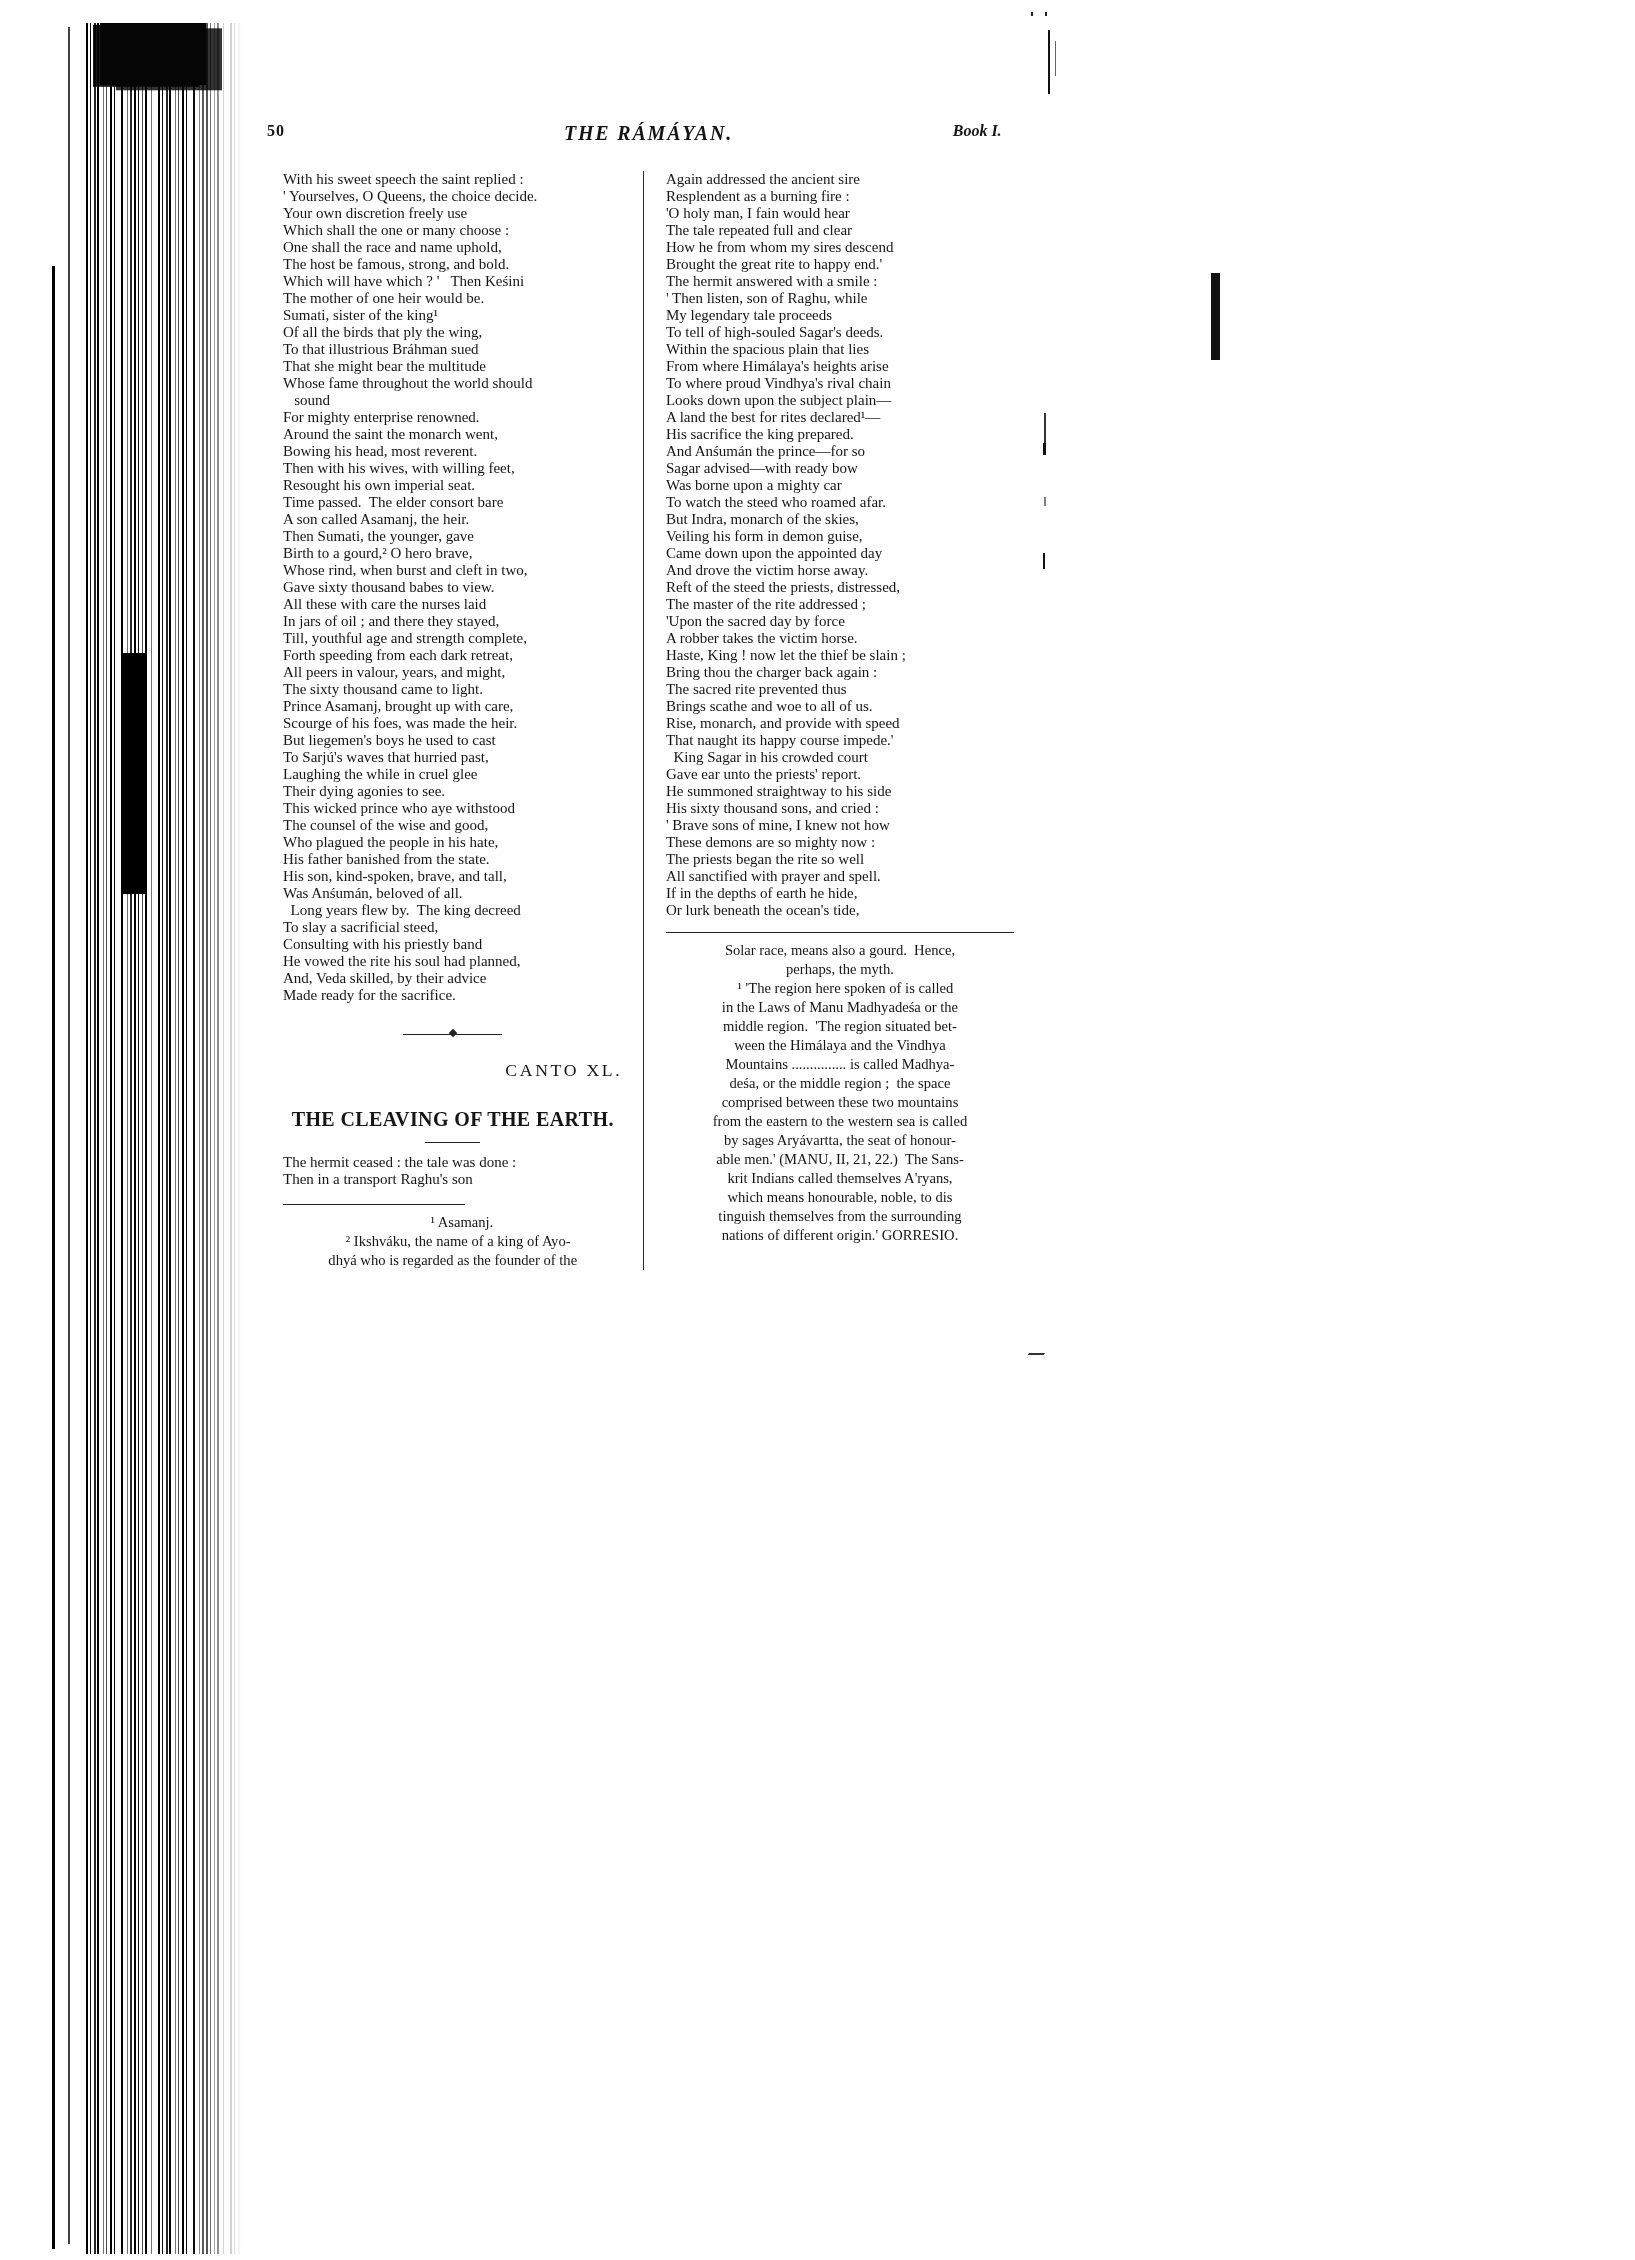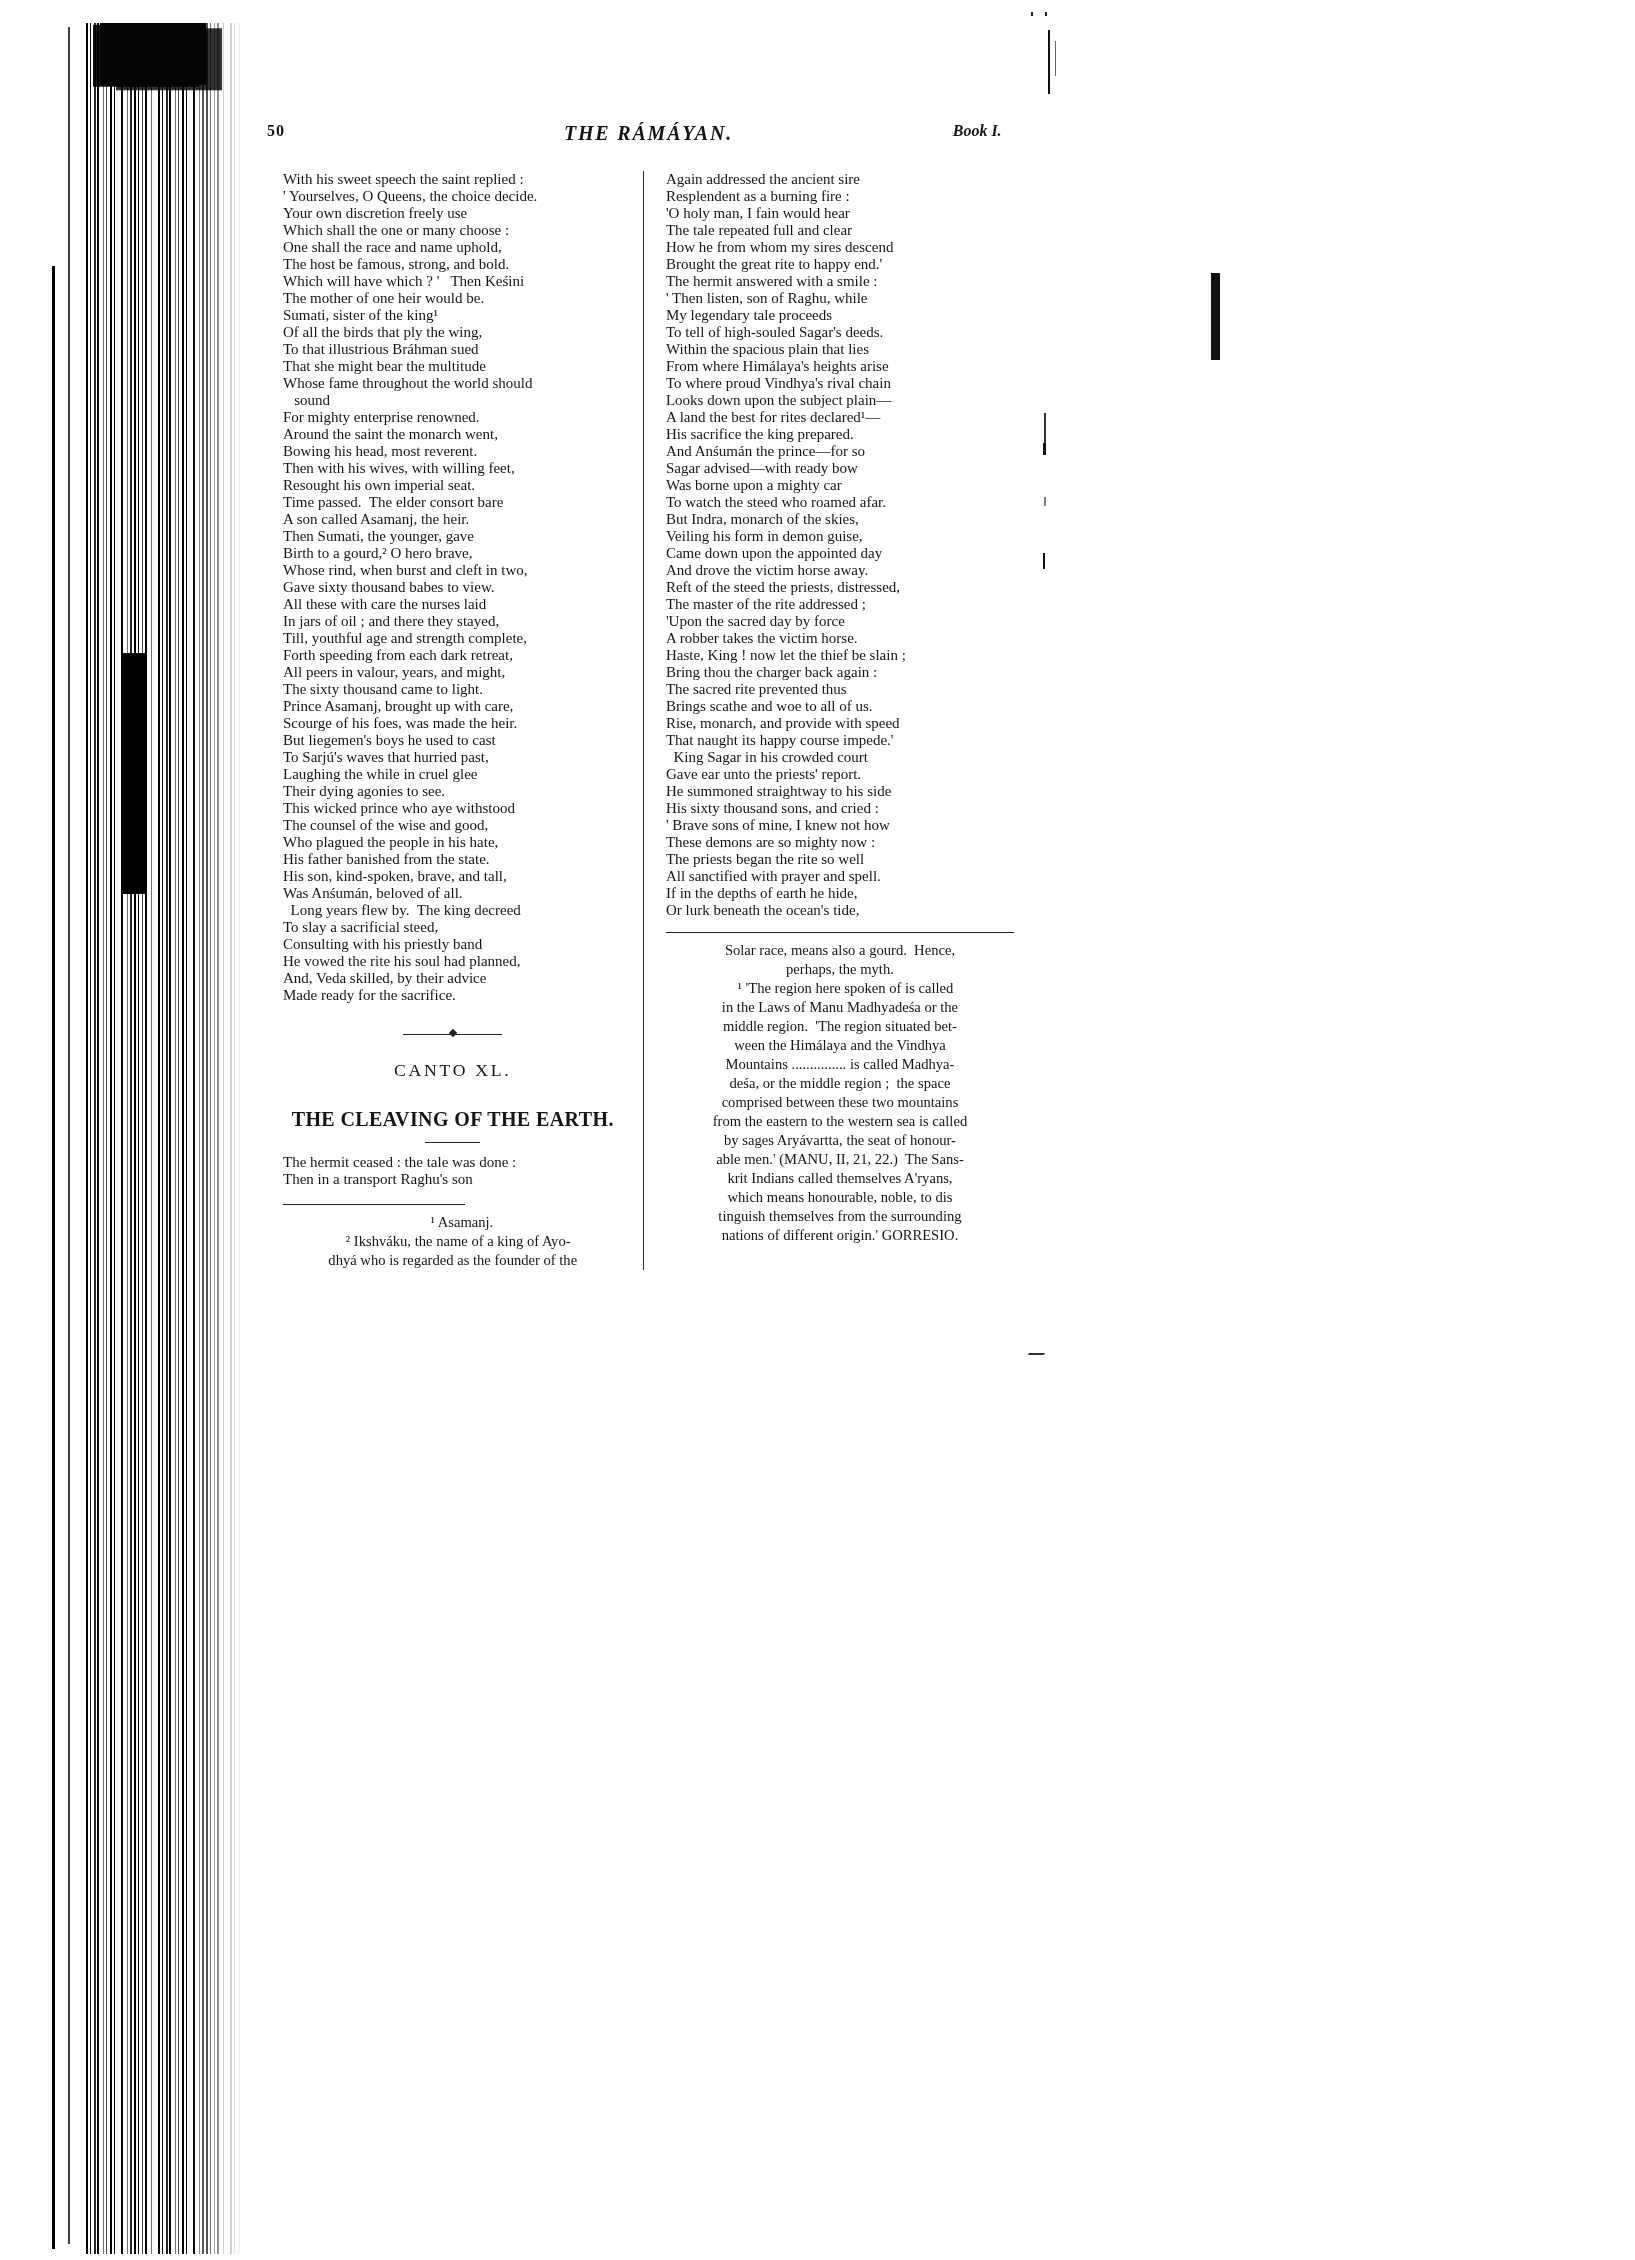--- a/index.html
+++ b/index.html
@@ -74,21 +74,21 @@
   .verse .line{min-height:17px;}
 
   .ornament{
     width:99px;margin:30px auto 0;border-top:1.8px solid #222;position:relative;height:0;
   }
   .ornament::before{
     content:"";position:absolute;left:50%;top:-5.3px;width:6.2px;height:6.2px;
     background:#222;transform:translateX(-50%) rotate(45deg);
   }
   .canto{
-    margin-top:25px;text-align:center;font-size:17.7px;letter-spacing:2.7px;
+    margin-top:25px;text-align:right;font-size:17.7px;letter-spacing:2.7px;
   }
   .canto-sub{
     margin-top:26.6px;text-align:center;font-weight:bold;font-size:20px;letter-spacing:0.4px;
   }
   .small-rule{width:55px;margin:11.5px auto 10.6px;border-top:1.8px solid #222;height:0;}
   .post-canto{margin-top:7px;}
 
   .fn-rule{margin-top:16px;width:182px;border-top:1.3px solid #222;height:0;}
   .fn-rule-full{margin:13.3px 0 7px;width:100%;border-top:1.3px solid #222;height:0;}
   .footnotes{margin-top:8px;font-size:14.6px;line-height:19px;white-space:pre-wrap;text-align:center;}

